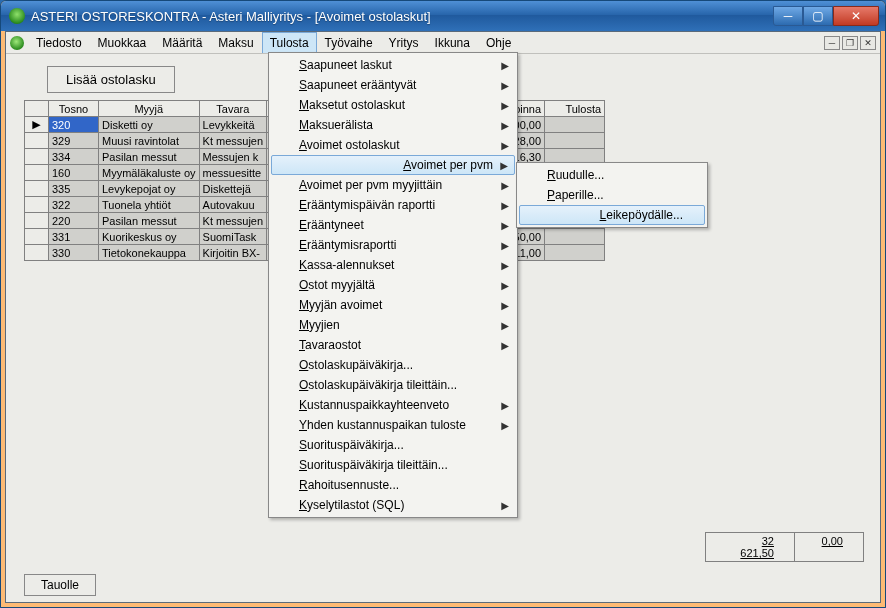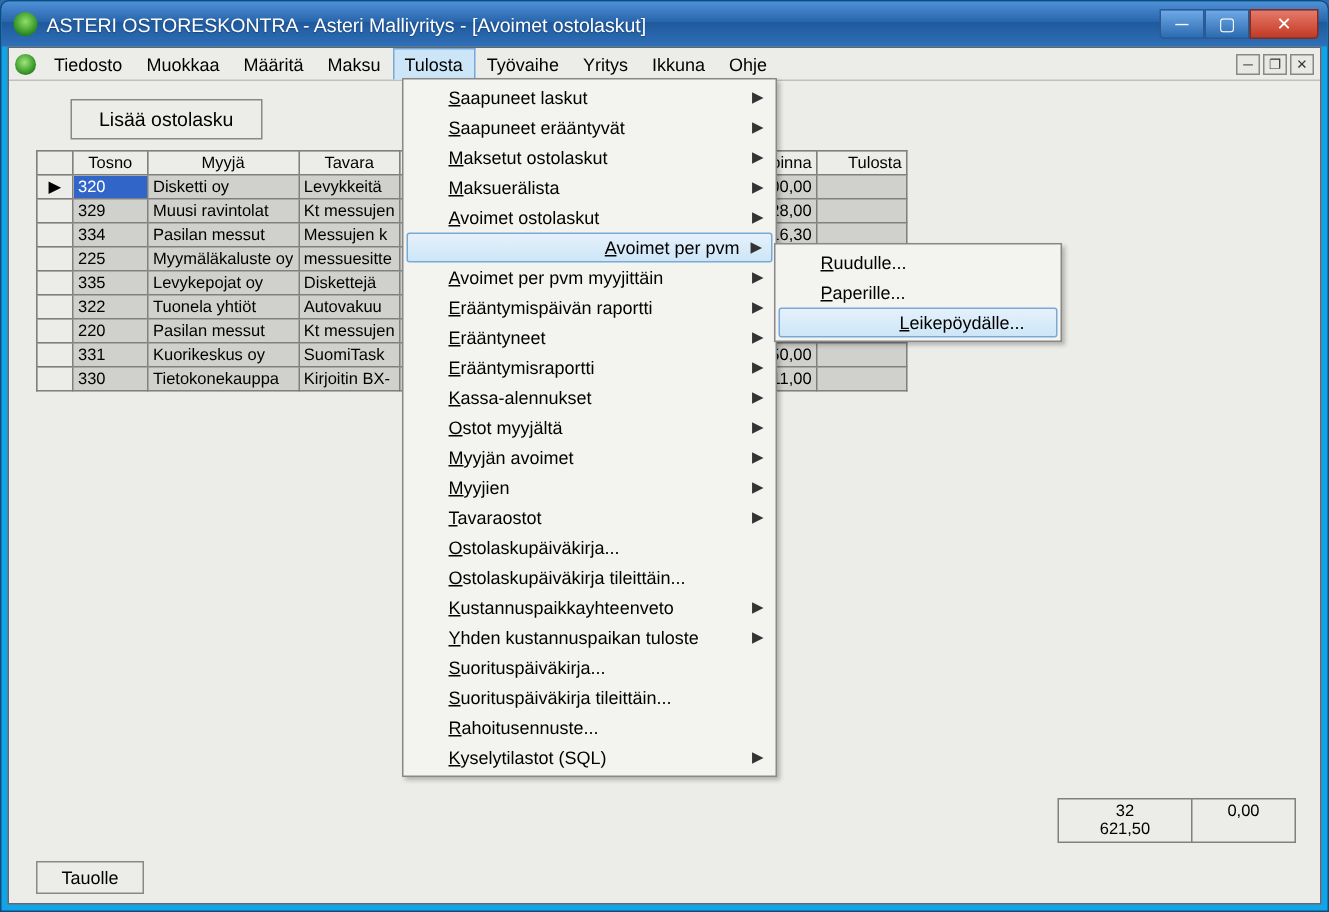--- a/index.html
+++ b/index.html
@@ -11,21 +11,21 @@
     height: 608px;
     overflow: hidden;
     position: relative;
   }
   .outer-window {
     position: absolute;
     top: 0; left: 0; right: 0; bottom: 0;
     border: 1px solid #16497a;
     border-radius: 6px 6px 0 0;
     overflow: hidden;
-    background: #0ea5e9;
+    background: #fdba74;
   }
   .titlebar {
     height: 30px;
     background: linear-gradient(180deg, #4f90d6 0%, #2866ac 45%, #1f599d 46%, #2f70b8 100%);
     display: flex;
     align-items: center;
     padding: 0 6px 0 8px;
     color: #fff;
   }
   .titlebar .app-icon {
@@ -166,22 +166,23 @@
   .totals {
     position: absolute;
     right: 16px;
     bottom: 40px;
     display: flex;
   }
   .totals .tcell {
     border: 1px solid #808080;
     background: #ecece8;
     padding: 2px 20px;
-    text-align: center;
+    text-align: right;
     font-size: 11px;
+    text-decoration: underline;
   }
   .totals .tcell:first-child { width: 90px; }
   .totals .tcell:last-child { width: 70px; margin-left: -1px; }
 
   
   .menu {
     position: absolute;
     background: #f3f3f0;
     border: 1px solid #888;
     box-shadow: 2px 2px 3px rgba(0,0,0,.25);
@@ -314,21 +315,21 @@
                   <td>Messujen k</td>
                   <td class="num">5</td>
                   <td class="num">6,30</td>
                   <td class="num">2 116,30</td>
                   <td>3.4.2000</td>
                   <td class="num">2 116,30</td>
                   <td class="num"></td>
                 </tr>
                 <tr>
                   <td class="row-selector"></td>
-                  <td>225</td>
+                  <td>160</td>
                   <td>Myymäläkaluste oy</td>
                   <td>messuesitte</td>
                   <td class="num">2</td>
                   <td class="num"></td>
                   <td class="num"></td>
                   <td></td>
                   <td class="num">10 127,40</td>
                   <td class="num"></td>
                 </tr>
                 <tr>

